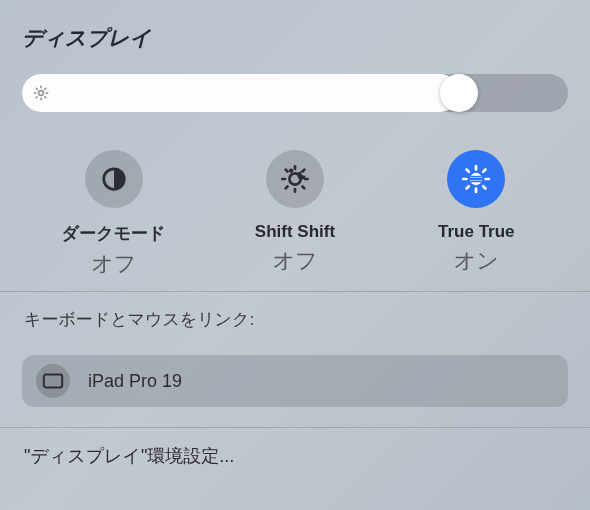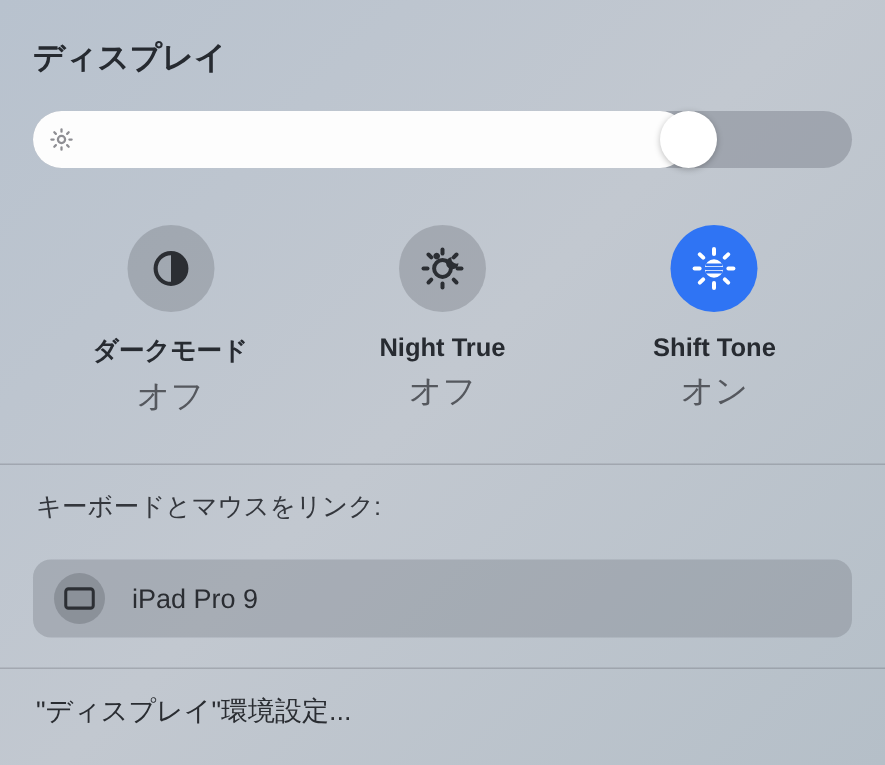--- a/index.html
+++ b/index.html
@@ -13,20 +13,21 @@
     width: 590px;
     height: 520px;
     padding: 24px 22px 0 22px;
     border-radius: 16px 16px 0 0;
   }
   .title {
     font-size: 21px;
     font-weight: 700;
     color: #262a30;
     margin-bottom: 22px;
+    font-style: italic;
   }
   .slider-track {
     position: relative;
     height: 38px;
     border-radius: 19px;
     background: rgba(120,125,135,0.45);
     display: flex;
     align-items: center;
     margin-bottom: 38px;
   }
@@ -50,21 +51,21 @@
     top: 0;
     width: 38px; height: 38px;
     border-radius: 50%;
     background: #ffffff;
     box-shadow: 0 1px 4px rgba(0,0,0,0.25);
   }
   .toggle-row {
     display: flex;
     justify-content: space-around;
     gap: 10px;
-    margin-bottom: 30px;
+    margin-bottom: 12px;
     padding: 0 6px;
   }
   .toggle {
     flex: 1;
     display: flex;
     flex-direction: column;
     align-items: center;
     text-align: center;
     cursor: pointer;
   }
@@ -181,21 +182,21 @@
           <line x1="2.5" y1="12" x2="4.5" y2="12"></line>
             <line x1="19.5" y1="12" x2="21.5" y2="12"></line>
           <line x1="5" y1="5" x2="6.4" y2="6.4"></line>
             <line x1="17.6" y1="17.6" x2="19" y2="19"></line>
           <line x1="5" y1="19" x2="6.4" y2="17.6"></line>
             <line x1="17.6" y1="6.4" x2="19" y2="5"></line>
           <path d="M19.2 4.8 a3 3 0 1 0 0.1 0 z" fill="currentColor" stroke="none" transform="translate(-1.5 1.5) scale(0.55)"></path>
           <path d="M16.6 6.2 a2.6 2.6 0 0 0 3.4 3.2 a3.1 3.1 0 1 1 -3.4 -3.2 z" fill="currentColor" stroke="none"></path>
         </svg>
       </div>
-      <div class="tog-label">Night True</div>
+      <div class="tog-label">Shift Shift</div>
       <div class="tog-status">オフ</div>
     </div>
 
     <div class="toggle">
       <div class="tog-circle active">
         <svg width="32" height="32" viewBox="0 0 24 24" fill="none" stroke="currentColor" stroke-width="2" stroke-linecap="round">
           <g>
             <line x1="12" y1="2.3" x2="12" y2="4.8"></line>
               <line x1="12" y1="19.2" x2="12" y2="21.7"></line>
             <line x1="2.3" y1="12" x2="4.8" y2="12"></line>
@@ -204,36 +205,36 @@
               <line x1="17.4" y1="17.4" x2="19.1" y2="19.1"></line>
             <line x1="4.9" y1="19.1" x2="6.6" y2="17.4"></line>
               <line x1="17.4" y1="6.6" x2="19.1" y2="4.9"></line>
           </g>
           <circle cx="12" cy="12" r="4.6" fill="currentColor" stroke="none"></circle>
           <line x1="8.4" y1="10.2" x2="15.6" y2="10.2" stroke="#2f74f4" stroke-width="1.4"></line>
           <line x1="7.8" y1="12" x2="16.2" y2="12" stroke="#2f74f4" stroke-width="1.4"></line>
           <line x1="8.4" y1="13.8" x2="15.6" y2="13.8" stroke="#2f74f4" stroke-width="1.4"></line>
         </svg>
       </div>
-      <div class="tog-label">Shift Tone</div>
+      <div class="tog-label">True True</div>
       <div class="tog-status">オン</div>
     </div>
 
   </div>
 
   <div class="divider"></div>
 
   <div class="section-label">キーボードとマウスをリンク:</div>
 
   <div class="link-row">
     <span class="dev-icon">
       <svg width="22" height="18" viewBox="0 0 24 18" fill="none" stroke="currentColor" stroke-width="2.2" stroke-linejoin="round">
         <rect x="2" y="2" width="20" height="14" rx="2"></rect>
       </svg>
     </span>
-    <span class="dev-name">iPad Pro 9</span>
+    <span class="dev-name">iPad Pro 19</span>
   </div>
 
   <div class="divider"></div>
 
   <div class="prefs-link">"ディスプレイ"環境設定...</div>
 
 </div>
 
 </body></html>

